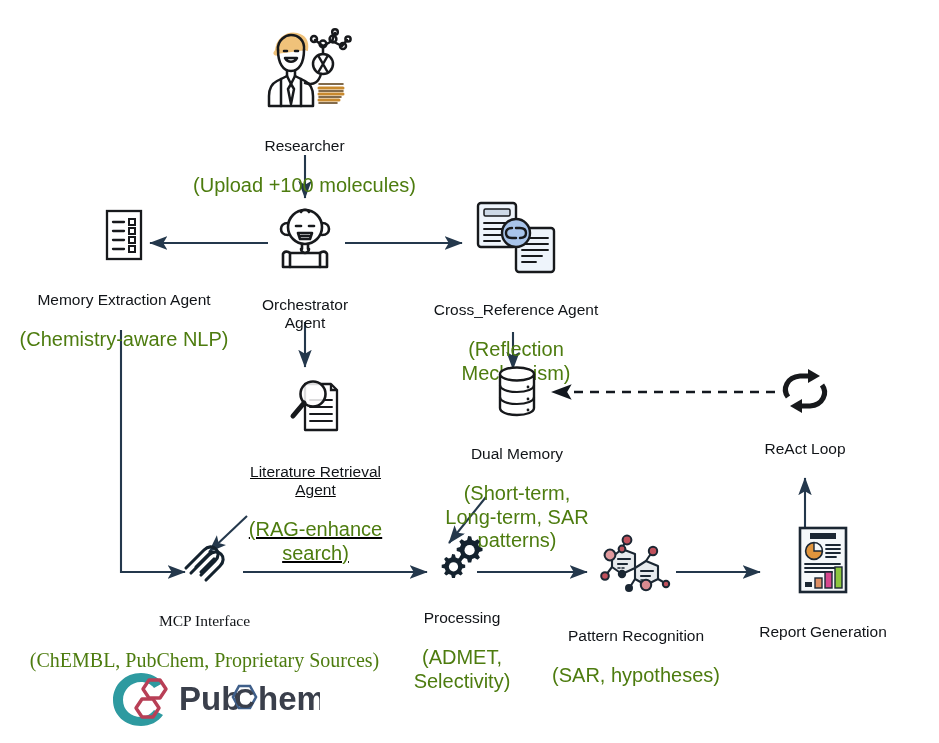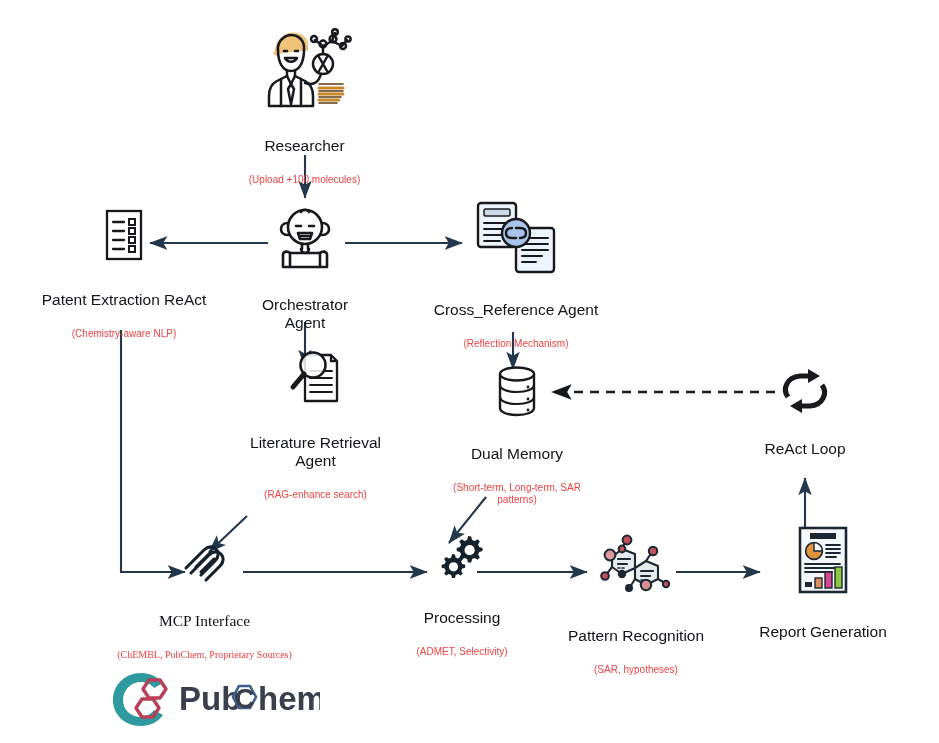--- a/index.html
+++ b/index.html
@@ -40,30 +40,30 @@
     margin-top: 6px;
     line-height: 1.18;
     white-space: pre-line;
   }
   .node .l1 {
     font-size: 15.5px;
     color: #111418;
     display: block;
   }
   .node .l2 {
-    font-size: 10px;
-    color: #ef4444;
+    font-size: 20px;
+    color: #4d7c0f;
     display: block;
   }
   
   #node-researcher   { left: 192px; top: 26px;  width: 225px; }
   #node-patent       { left: 18px;  top: 208px; width: 212px; }
   #node-orchestrator { left: 242px; top: 205px; width: 126px; }
   #node-crossref     { left: 418px; top: 200px; width: 196px; }
-  #node-literature   { left: 233px; top: 349px; width: 165px; }
+  #node-literature   { left: 233px; top: 378px; width: 165px; text-decoration: underline; }
   #node-memory       { left: 438px; top: 362px; width: 158px; text-align: center; }
   #node-react        { left: 735px; top: 367px; width: 140px; justify-content: flex-end; }
   #node-mcp          { left: 12px;  top: 537px; width: 385px; font-family: Liberation Serif, serif; }
   #node-processing   { left: 388px; top: 532px; width: 148px; }
   #node-pattern      { left: 550px; top: 534px; width: 172px; }
   #node-report       { left: 728px; top: 524px; width: 190px; }
   #node-pubchem      { left: 108px; top: 666px; width: 212px; }
 
   #node-mcp .labels, #node-patent .labels,
   #node-processing .labels, #node-pattern .labels,
@@ -181,21 +181,21 @@
         </g>
         <g fill="none" stroke="#17191c" stroke-width="2">
           <rect x="27" y="11" width="6" height="6"></rect>
           <rect x="27" y="20" width="6" height="6"></rect>
           <rect x="27" y="29" width="6" height="6"></rect>
           <rect x="27" y="38" width="6" height="6"></rect>
         </g>
       </svg>
     </span>
     <span class="labels">
-      <span class="l1">Patent Extraction ReAct</span>
+      <span class="l1">Memory Extraction Agent</span>
       <span class="l2">(Chemistry-aware NLP)</span>
     </span>
   </div>
 
   <div class="node" id="node-orchestrator">
     <span class="icon">
       <svg width="62" height="66" viewBox="0 0 62 66">
         <g fill="none" stroke="#17191c" stroke-width="2.6" stroke-linejoin="round" stroke-linecap="round">
 
           <circle cx="31" cy="22" r="17"></circle>

